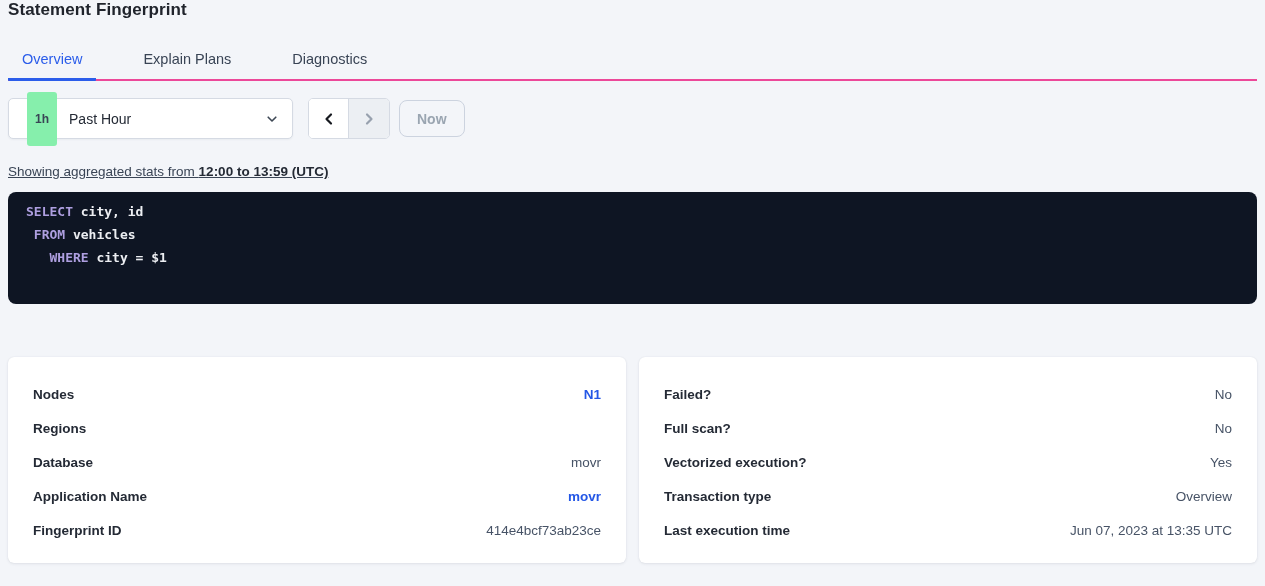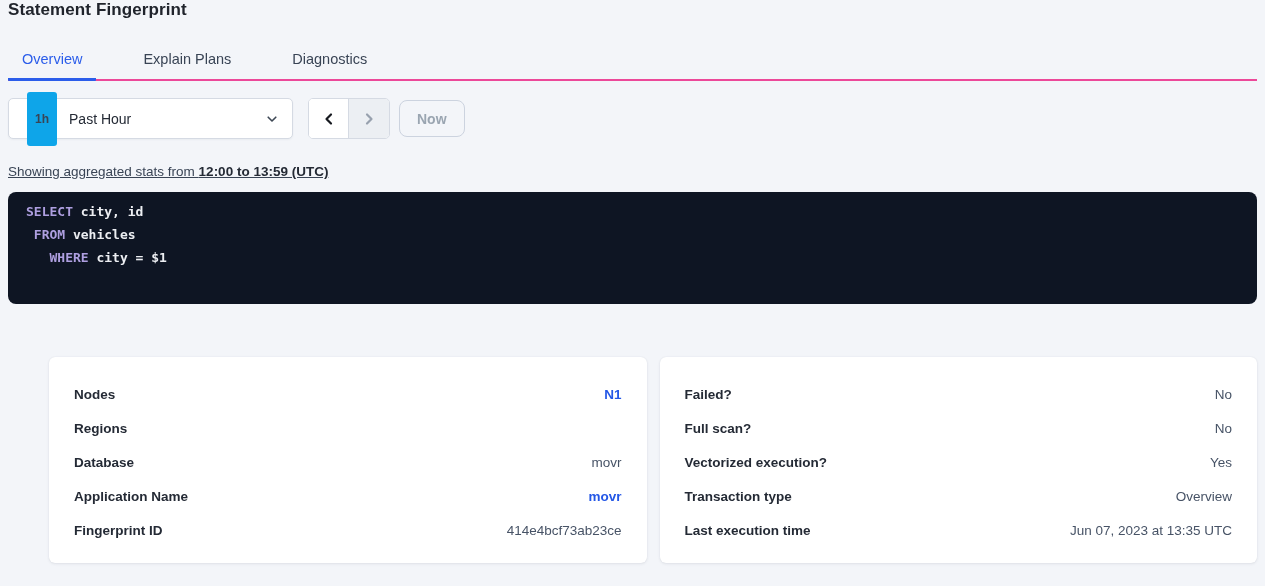--- a/index.html
+++ b/index.html
@@ -48,21 +48,21 @@
   .time-dropdown {
     width: 285px; height: 41px;
     background: #ffffff;
     border: 1px solid #d5dae3; border-radius: 5px;
     display: flex; align-items: center;
     padding: 0 14px 0 18px;
     box-shadow: 0 1px 2px rgba(40,50,70,.05);
     cursor: pointer;
   }
   .interval-badge {
-    background: #0ea5e9; color: #394455;
+    background: #86efac; color: #394455;
     border-radius: 3px;
     font-size: 12px; font-weight: 700;
     padding: 20px 8px; margin-right: 12px;
   }
   .interval-label { font-size: 14px; color: #242a35; }
   .dd-chevron { margin-left: auto; color: #3d4754; display: flex; }
 
   .arrow-group {
     margin-left: 15px;
     display: flex; height: 41px;
@@ -106,21 +106,21 @@
     font-size: 13px; font-weight: 700;
     line-height: 23px;
     color: #eceef2;
     white-space: pre;
   }
   .sql-line .kw { color: #ae9fe0; }
 
   
   .cards-row {
     margin-top: 53px;
-    display: flex; gap: 13px; margin-left: 41px;
+    display: flex; gap: 13px;
   }
   .card {
     flex: 1 1 0;
     background: #ffffff;
     border-radius: 6px;
     box-shadow: 0 1px 3px rgba(55,65,90,.10), 0 0 1px rgba(55,65,90,.12);
     padding: 20px 25px 16px;
     min-height: 206px;
   }
   .card-row {

